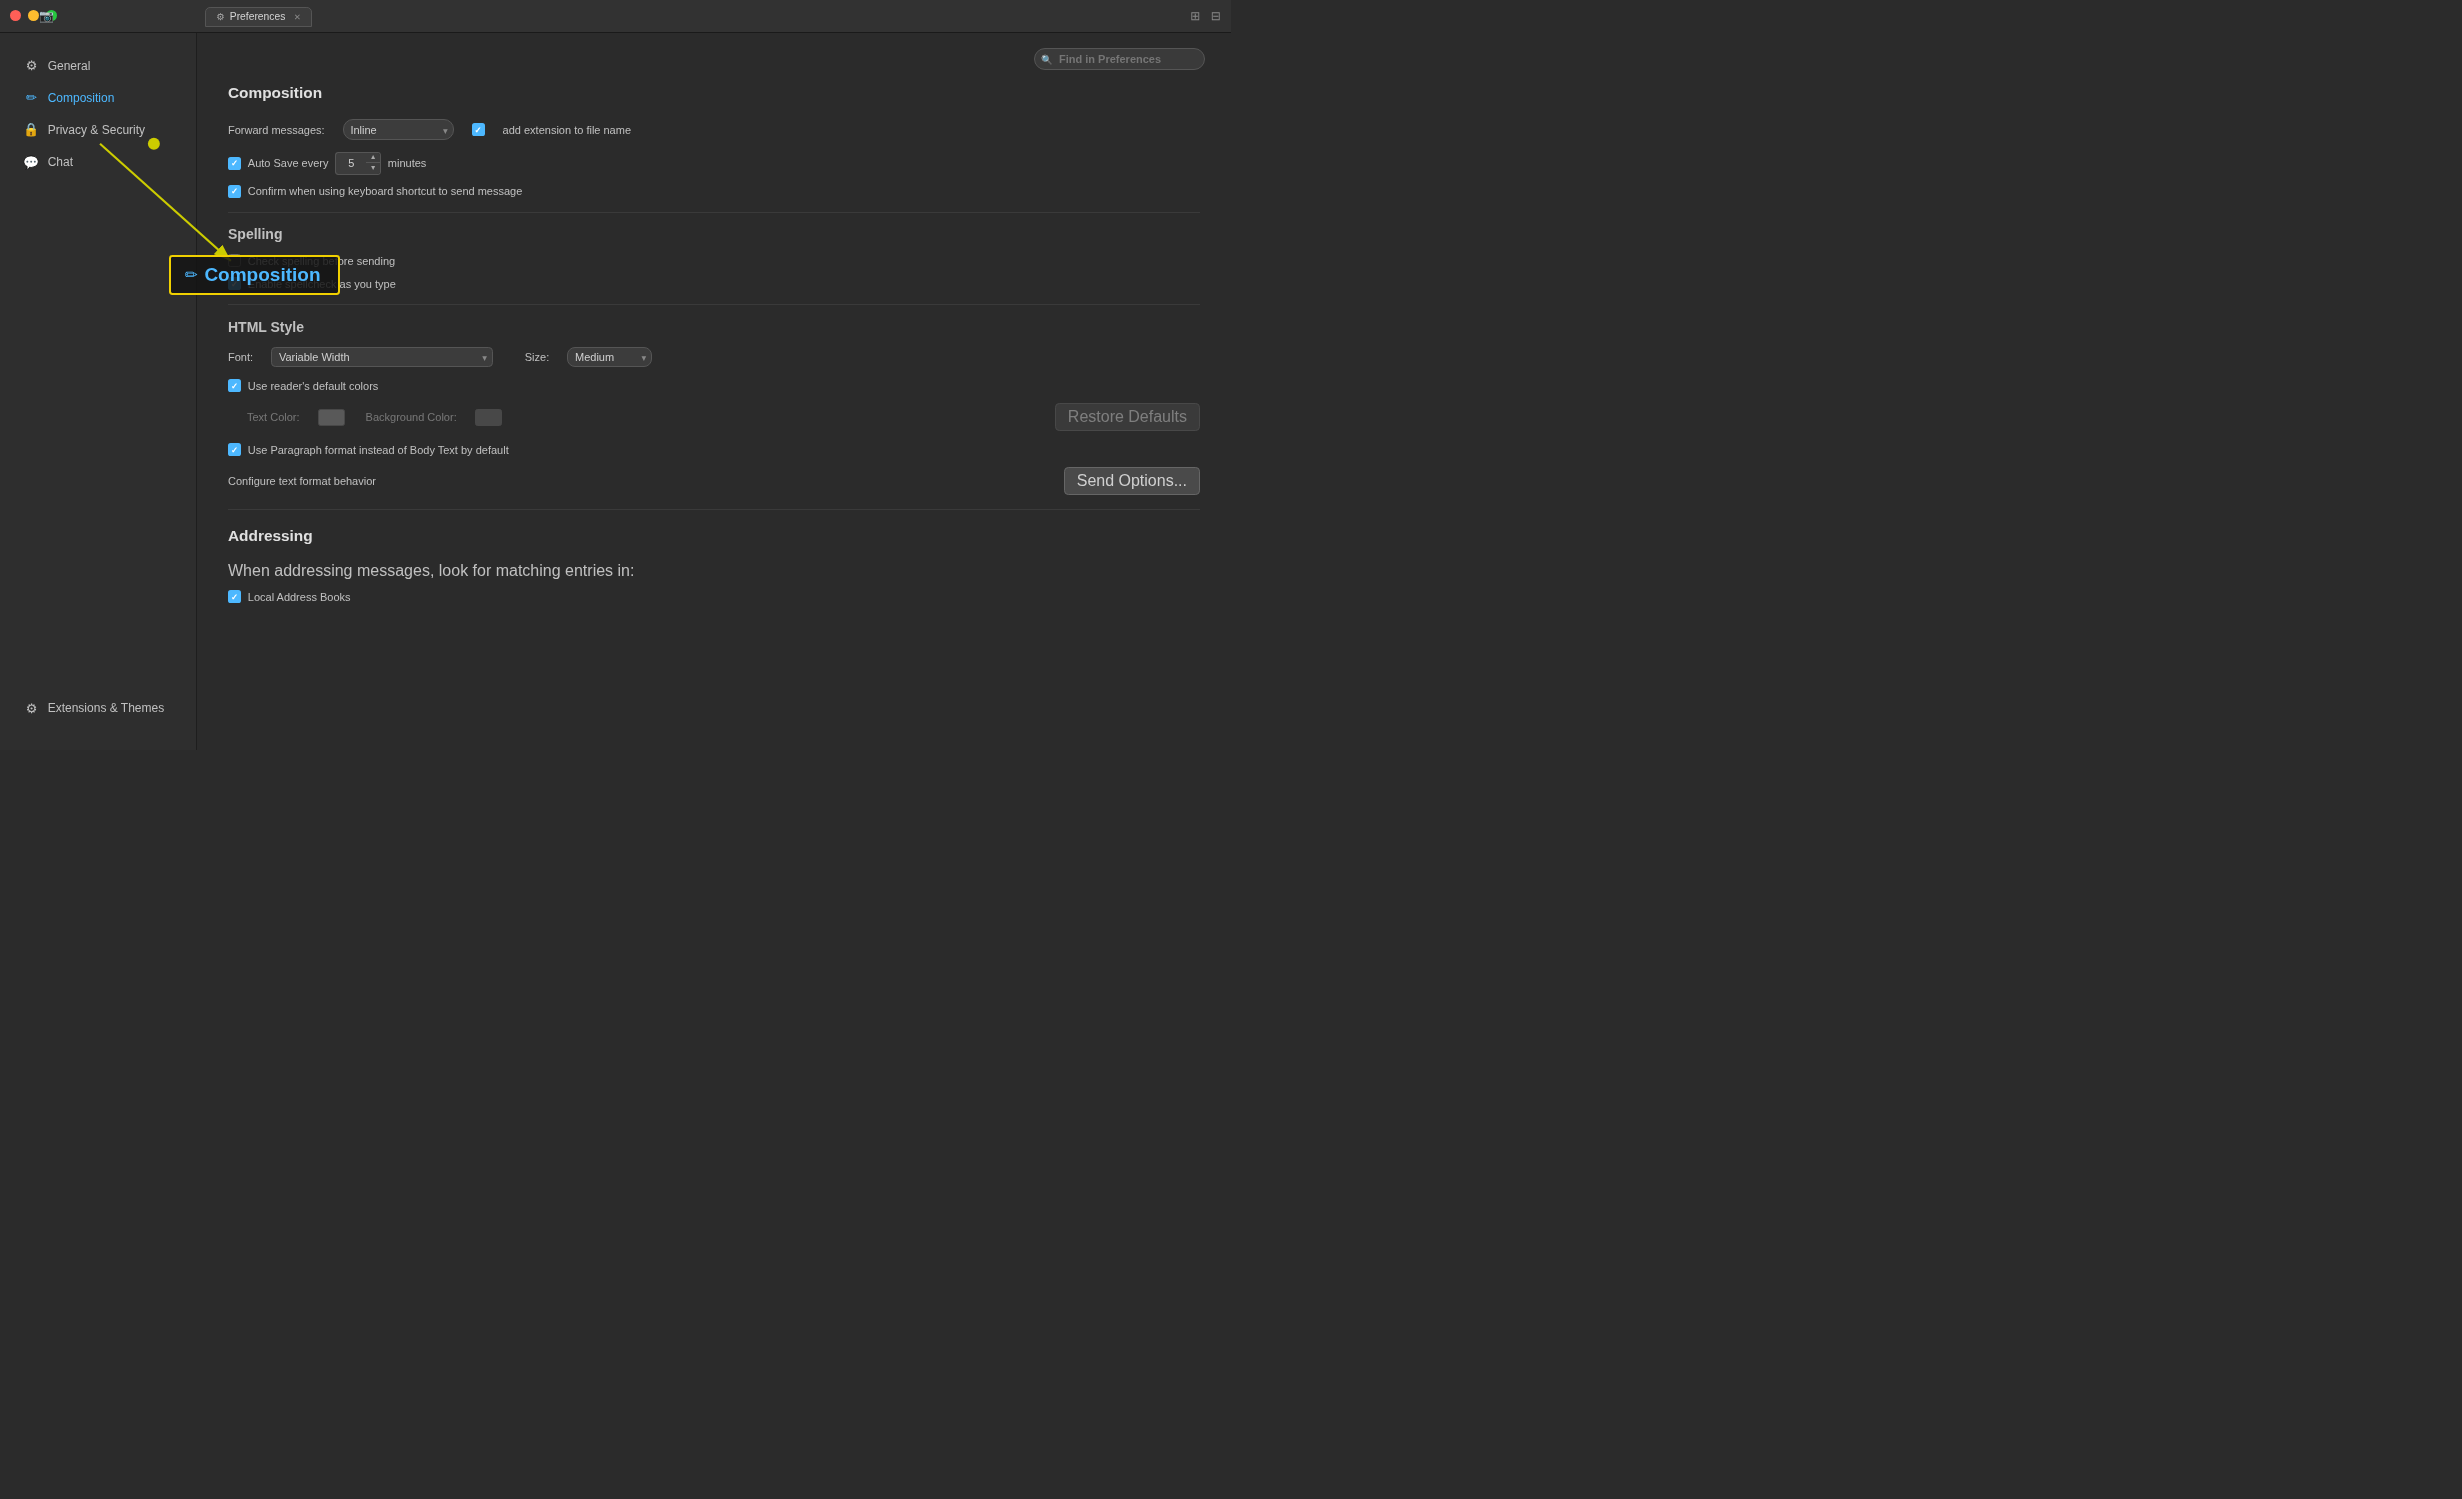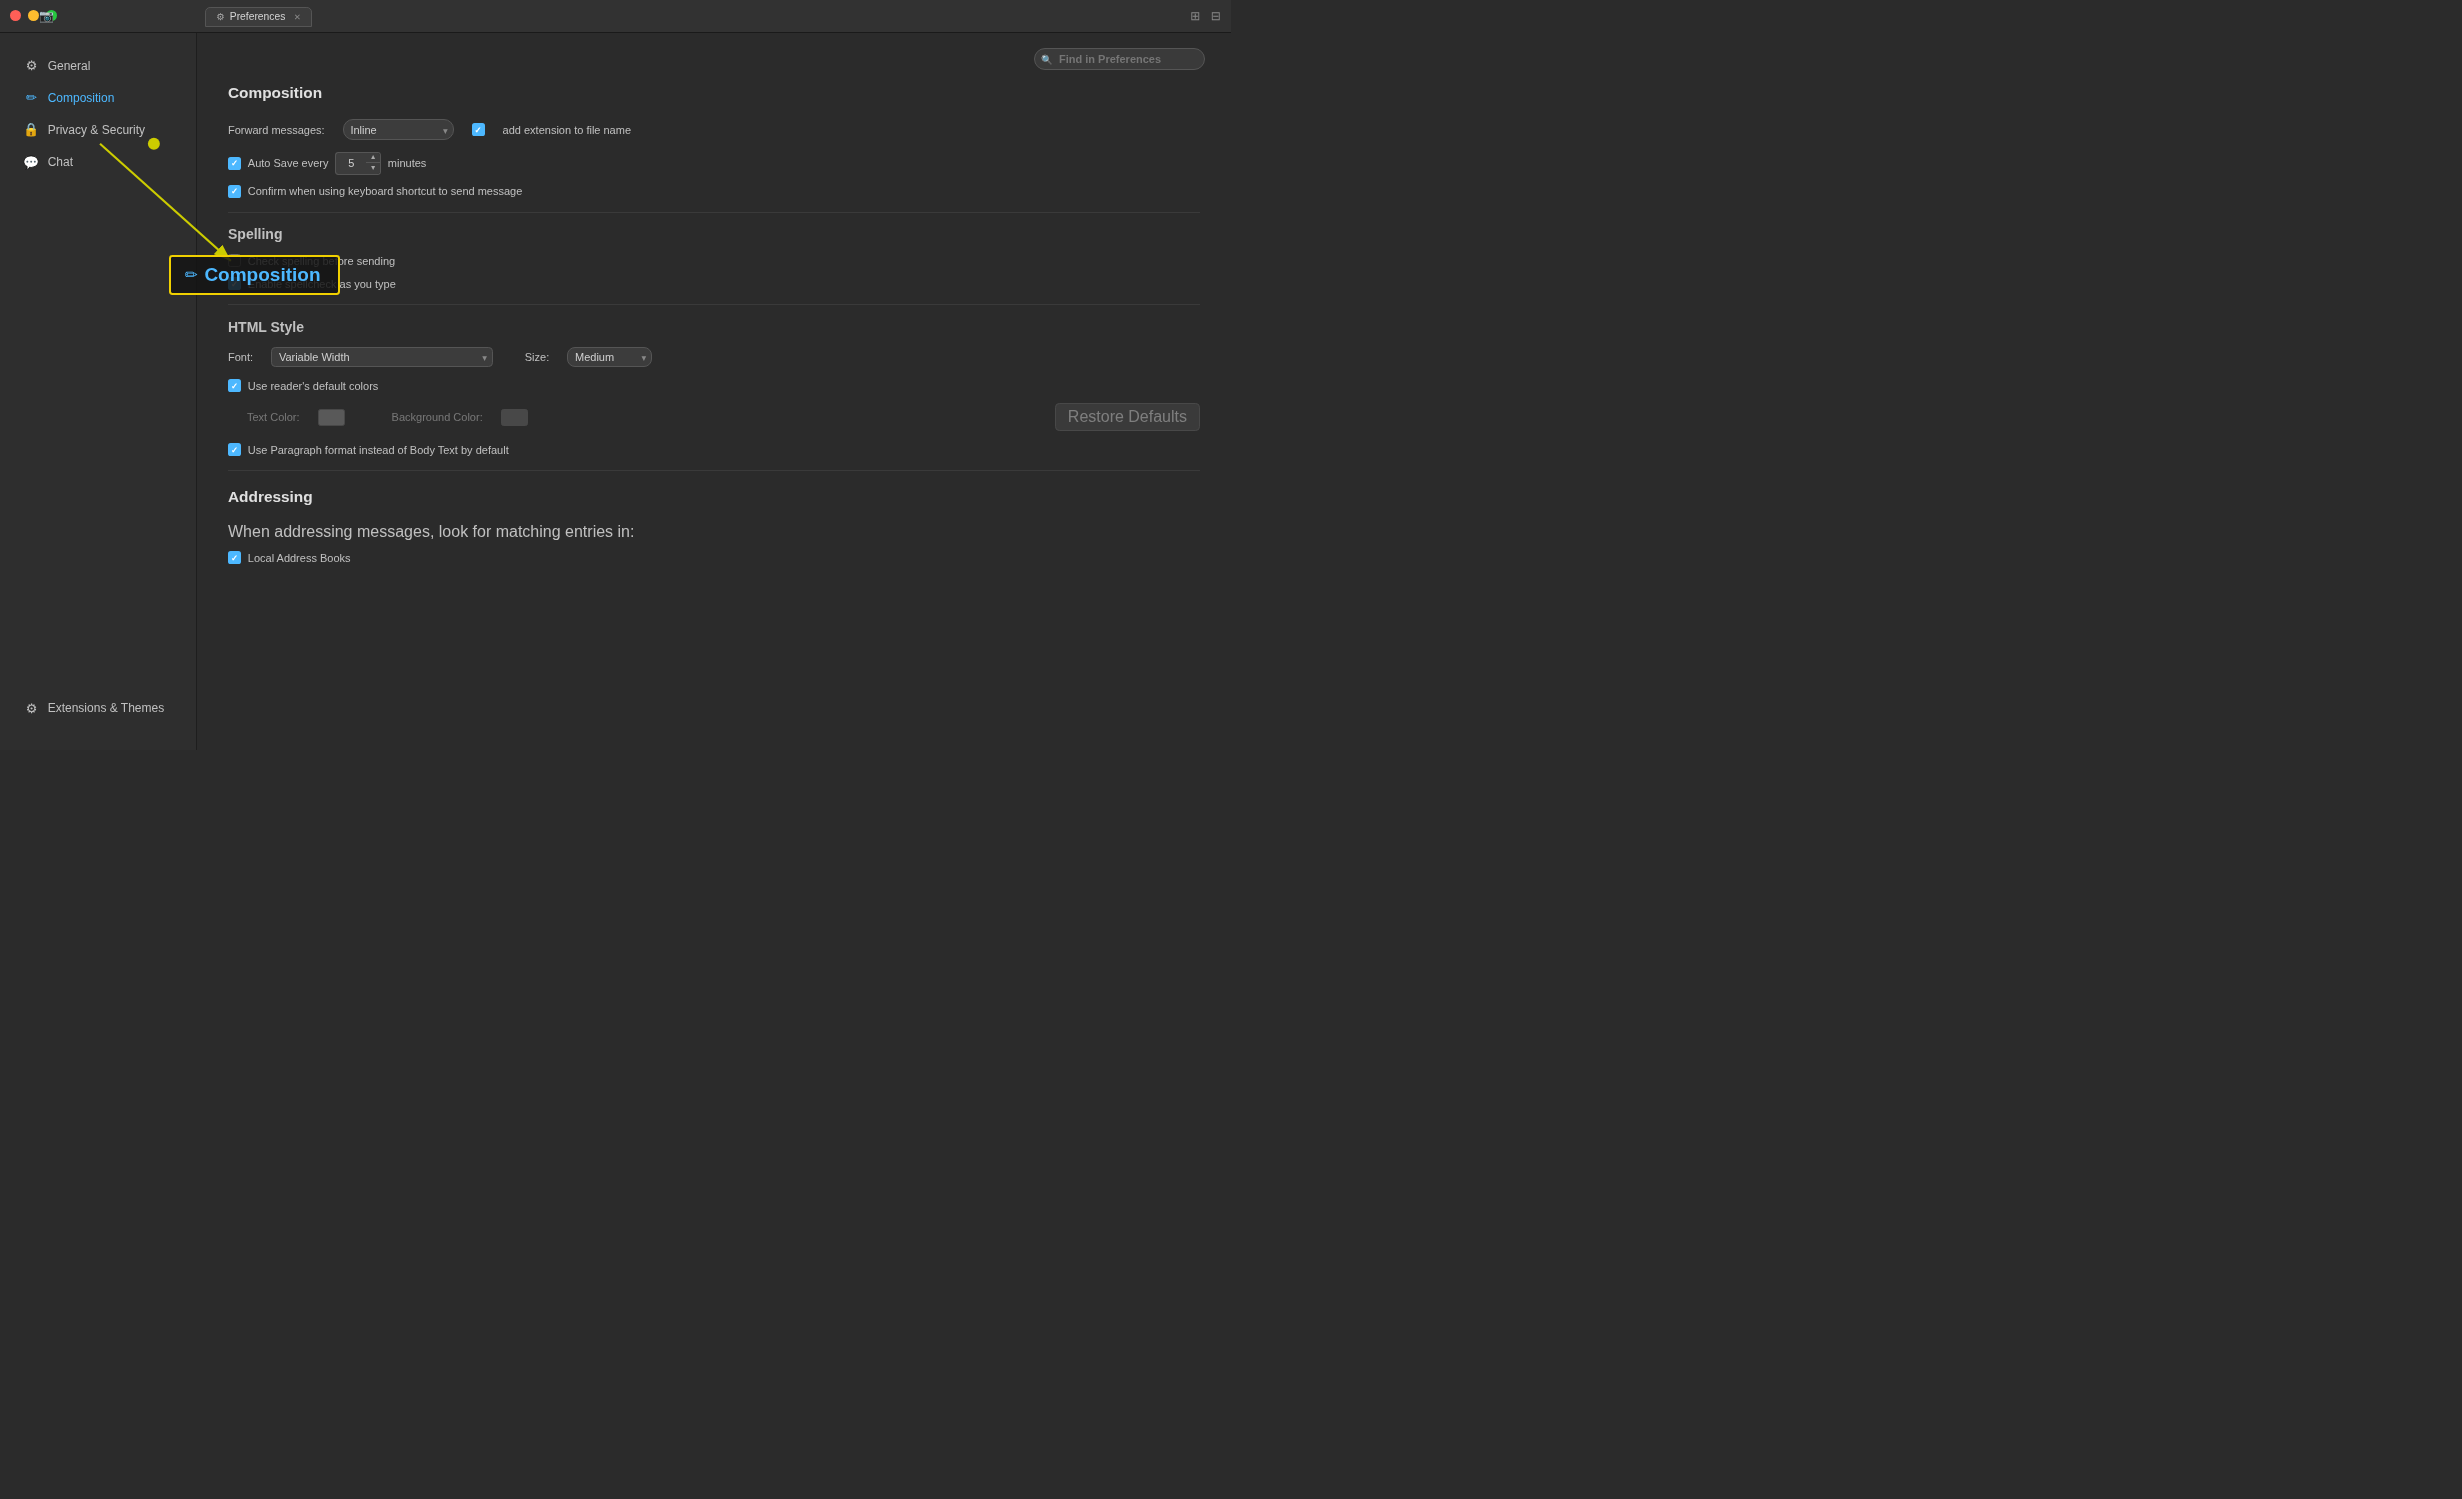--- a/index.html
+++ b/index.html
@@ -517,33 +517,37 @@
       <div class="checkbox-item">
         <div class="checkbox">
           <span class="checkbox-check">✓</span>
         </div>
         <label>Use reader's default colors</label>
       </div>
 
       <div class="row" style="margin-left:19px; opacity:0.5;">
         <label>Text Color:</label>
         <div class="color-swatch" style="background:#888;"></div>
-        <label style="margin-left:29px;">Background Color:</label>
+        <label style="margin-left:3px;">Background Color:</label>
         <div class="color-swatch" style="background:#666;"></div>
         <div style="flex:1;"></div>
         <button class="btn">Restore Defaults</button>
       </div>
 
       <div class="checkbox-item" style="margin-top:5.1px;">
         <div class="checkbox">
           <span class="checkbox-check">✓</span>
         </div>
         <label>Use Paragraph format instead of Body Text by default</label>
       </div>
 
+      <div class="row" style="justify-content:space-between; margin-top:3.4px;">
+        <label>Configure text format behavior</label>
+        <button class="btn">Send Options...</button>
+      </div>
 
       <div class="divider"></div>
 
       <div class="section-title">Addressing</div>
       <p style="font-size:16px; color:#c0c0c0; margin-bottom:10.3px;">When addressing messages, look for matching entries in:</p>
       <div class="checkbox-item">
         <div class="checkbox">
           <span class="checkbox-check">✓</span>
         </div>
         <label>Local Address Books</label>

